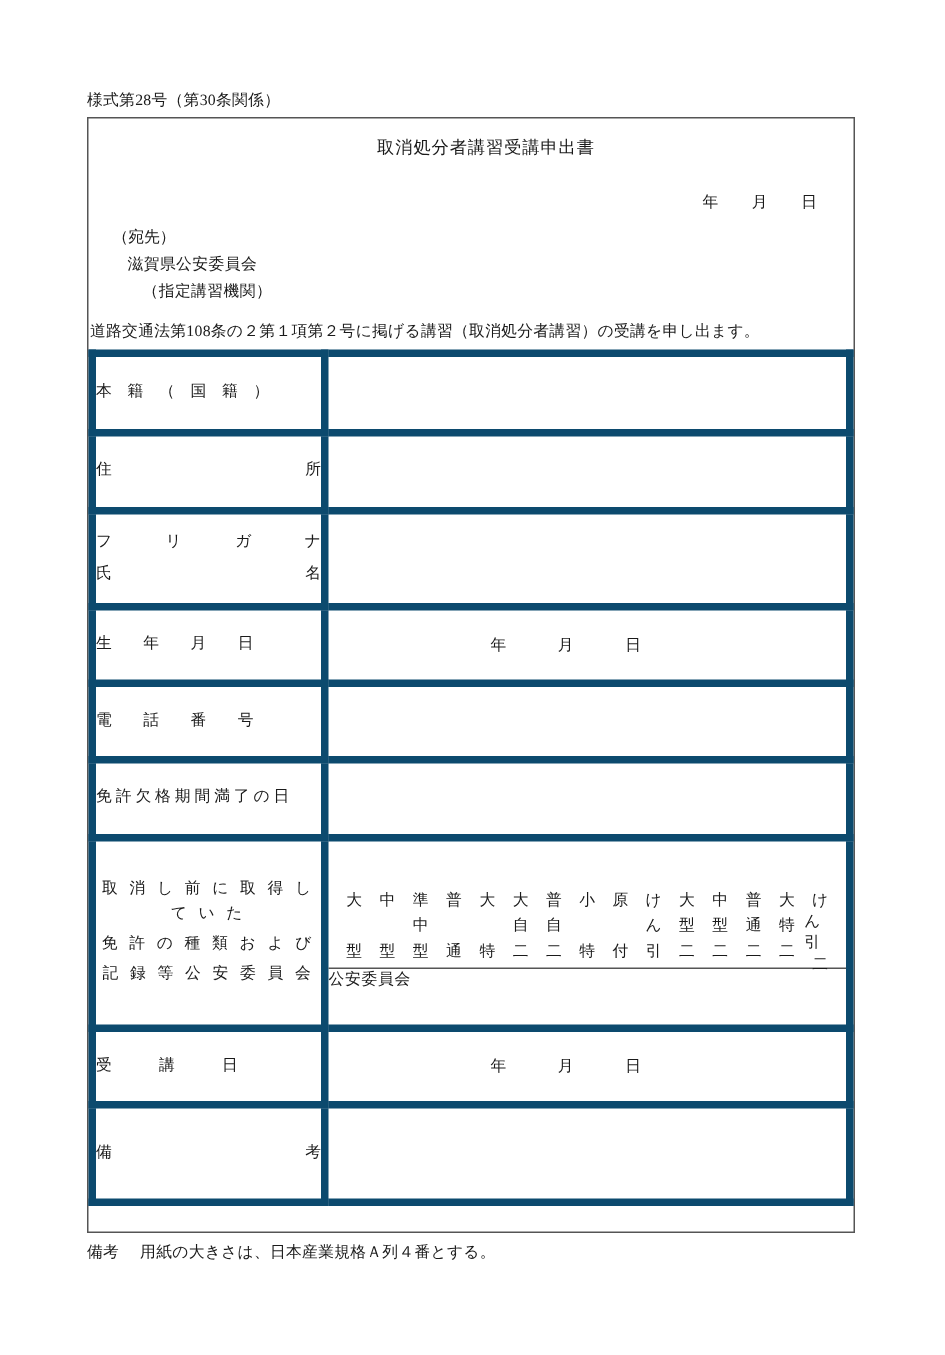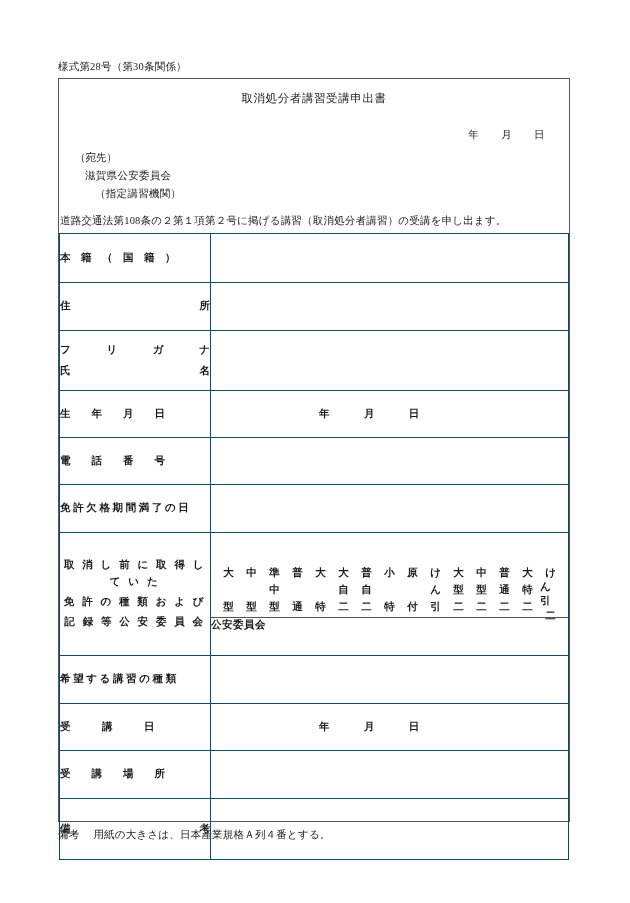--- a/index.html
+++ b/index.html
@@ -44,21 +44,21 @@
   }
 
   
   .header-block {
     position: relative;
     height: 154px;
   }
   .doc-title {
     position: absolute;
     top: 12px;
-    left: 0;
+    left: 10px;
     width: 100%;
     text-align: center;
     font-size: 11.5px;
     letter-spacing: 0.6px;
   }
   .date-line {
     position: absolute;
     top: 49px;
     right: 24px;
     font-size: 10.5px;
@@ -95,24 +95,23 @@
     white-space: nowrap;
   }
 
   
   table.main {
     border-collapse: collapse;
     width: 100%;
     table-layout: fixed;
   }
   table.main td {
-    border: 1px solid #0c4a6e;
+    border: 5px solid #0c4a6e;
     padding: 0;
     vertical-align: middle;
-    font-weight: bold;
   }
   td.label {
     width: 150px;
     font-size: 10.5px;
     padding: 0 9px;
     line-height: 1.55;
   }
   td.value {
     font-size: 10.5px;
     padding: 0 10px;
@@ -357,38 +356,30 @@
                     <span class="ch">二</span>
                   </div>
                 </div>
             <div class="lic-bottom">
               <span>公安委員会</span>
             </div>
           </div>
         </td>
       </tr>
 
-      <tr>
-        <td class="label" style="height:47px;">希 望 す る 講 習 の 種 類</td>
-        <td class="value"></td>
-      </tr>
 
       <tr>
         <td class="label" style="height:46px;">受　　　講　　　日</td>
         <td class="value">
           <span class="ymd">
             <span>年</span><span class="gap"></span><span>月</span><span class="gap"></span><span>日</span>
           </span>
         </td>
       </tr>
 
-      <tr>
-        <td class="label" style="height:47px;">受　　講　　場　　所</td>
-        <td class="value"></td>
-      </tr>
 
       <tr>
         <td class="label" style="height:60px;">
           <span class="spread">
             <span>備</span>
             <span>考</span>
           </span>
         </td>
         <td class="value"></td>
       </tr>

